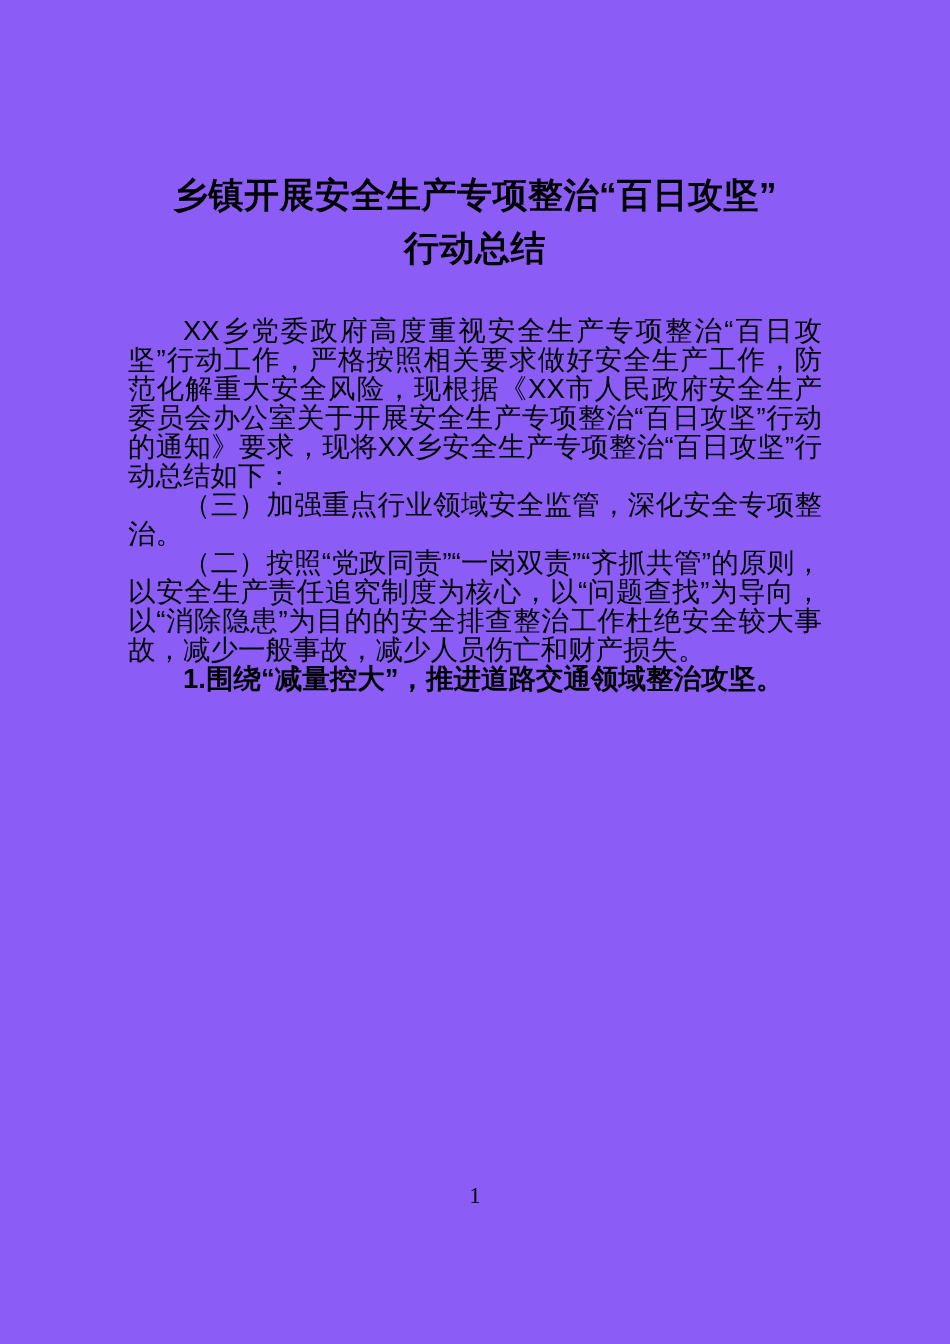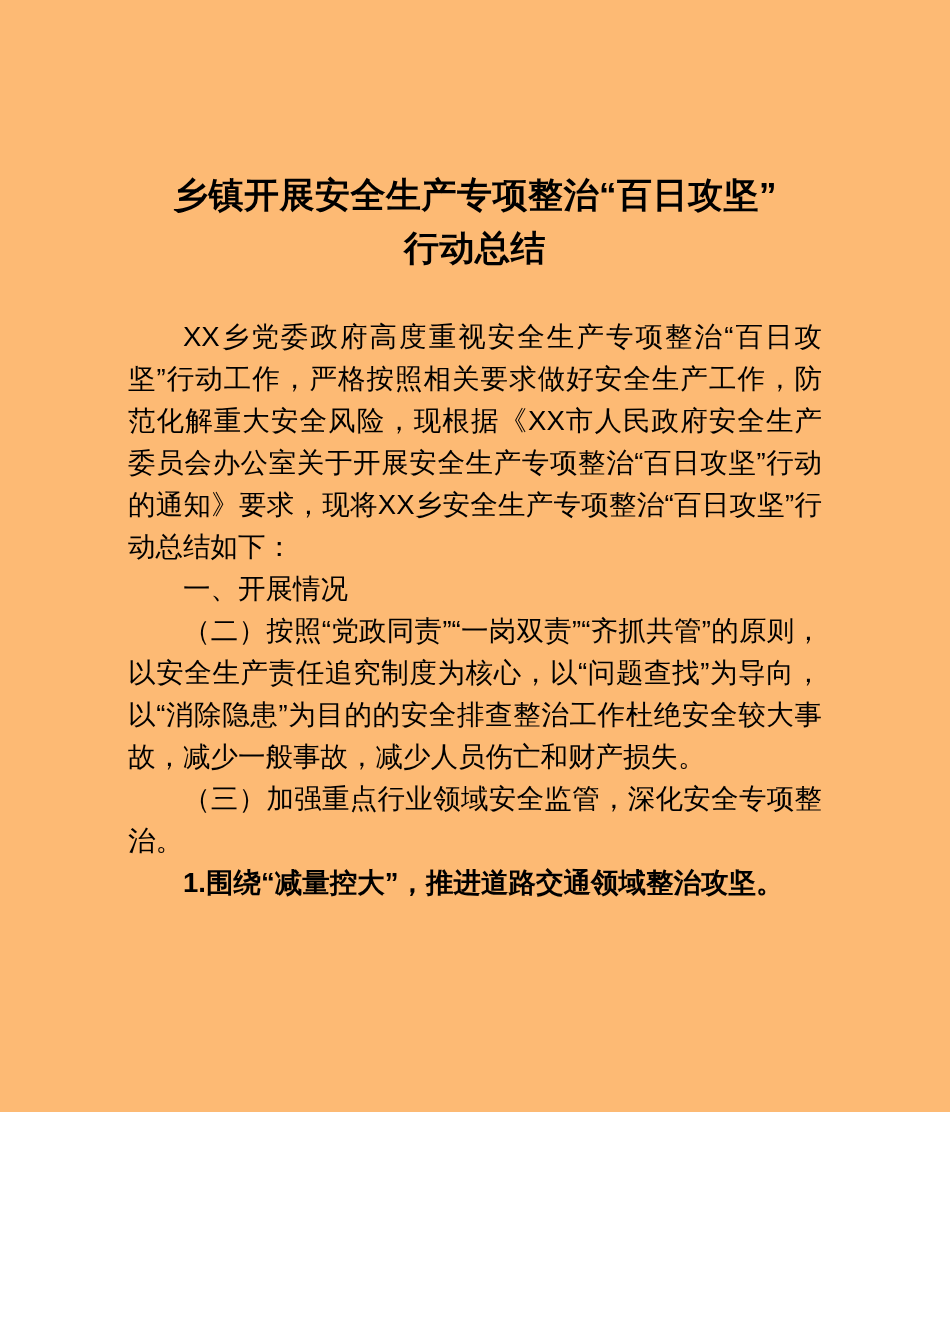--- a/index.html
+++ b/index.html
@@ -7,22 +7,22 @@
     padding: 0;
     background: #ffffff;
   }
   body {
     font-family: "Liberation Sans", "DejaVu Sans", sans-serif;
     -webkit-font-smoothing: antialiased;
   }
   .page {
     position: relative;
     width: 950px;
-    height: 1112px;
-    background: #fdba74;
+    height: 1344px;
+    background: #8b5cf6;
     overflow: hidden;
     box-sizing: border-box;
   }
   .content {
     position: absolute;
     left: 128px;
     top: 0;
     width: 694px;
   }
   .doc-title {
@@ -39,21 +39,21 @@
   }
   .title-line-2 {
     padding-top: 0px;
   }
   .body-block {
     margin-top: 42px;
   }
   p.para {
     margin: 0;
     font-size: 27.5px;
-    line-height: 42px;
+    line-height: 29px;
     color: #000000;
     text-align: justify;
     text-justify: inter-ideograph;
     text-indent: 55px;
     letter-spacing: 0px;
     word-break: break-all;
   }
   p.para.no-indent {
     text-indent: 0;
   }
@@ -80,26 +80,25 @@
   <div class="content">
 
     <div class="doc-title title-line-1">乡镇开展安全生产专项整治“百日攻坚”</div>
 
     <div class="doc-title title-line-2">行动总结</div>
 
     <div class="body-block">
 
       <p class="para">XX乡党委政府高度重视安全生产专项整治“百日攻坚”行动工作，严格按照相关要求做好安全生产工作，防范化解重大安全风险，现根据《XX市人民政府安全生产委员会办公室关于开展安全生产专项整治“百日攻坚”行动的通知》要求，现将XX乡安全生产专项整治“百日攻坚”行动总结如下：</p>
 
-      <p class="para">一、开展情况</p>
 
 
+      <p class="para">（三）加强重点行业领域安全监管，深化安全专项整治。</p>
+
       <p class="para">（二）按照“党政同责”“一岗双责”“齐抓共管”的原则，以安全生产责任追究制度为核心，以“问题查找”为导向，以“消除隐患”为目的的安全排查整治工作杜绝安全较大事故，减少一般事故，减少人员伤亡和财产损失。</p>
-
-      <p class="para">（三）加强重点行业领域安全监管，深化安全专项整治。</p>
 
       <p class="para bold">1.围绕“减量控大”，推进道路交通领域整治攻坚。</p>
 
 
     </div>
   </div>
 
   <div class="page-number">1</div>
 
 </div>

